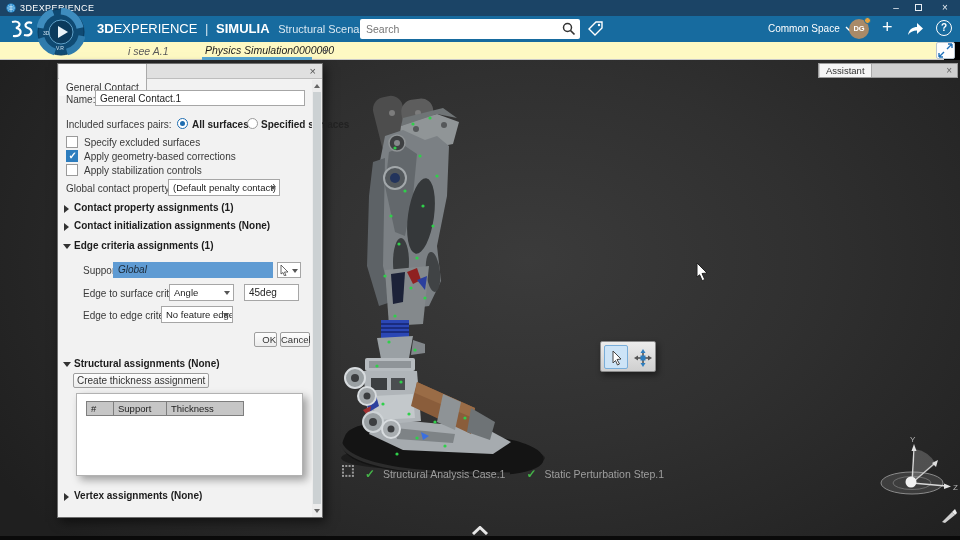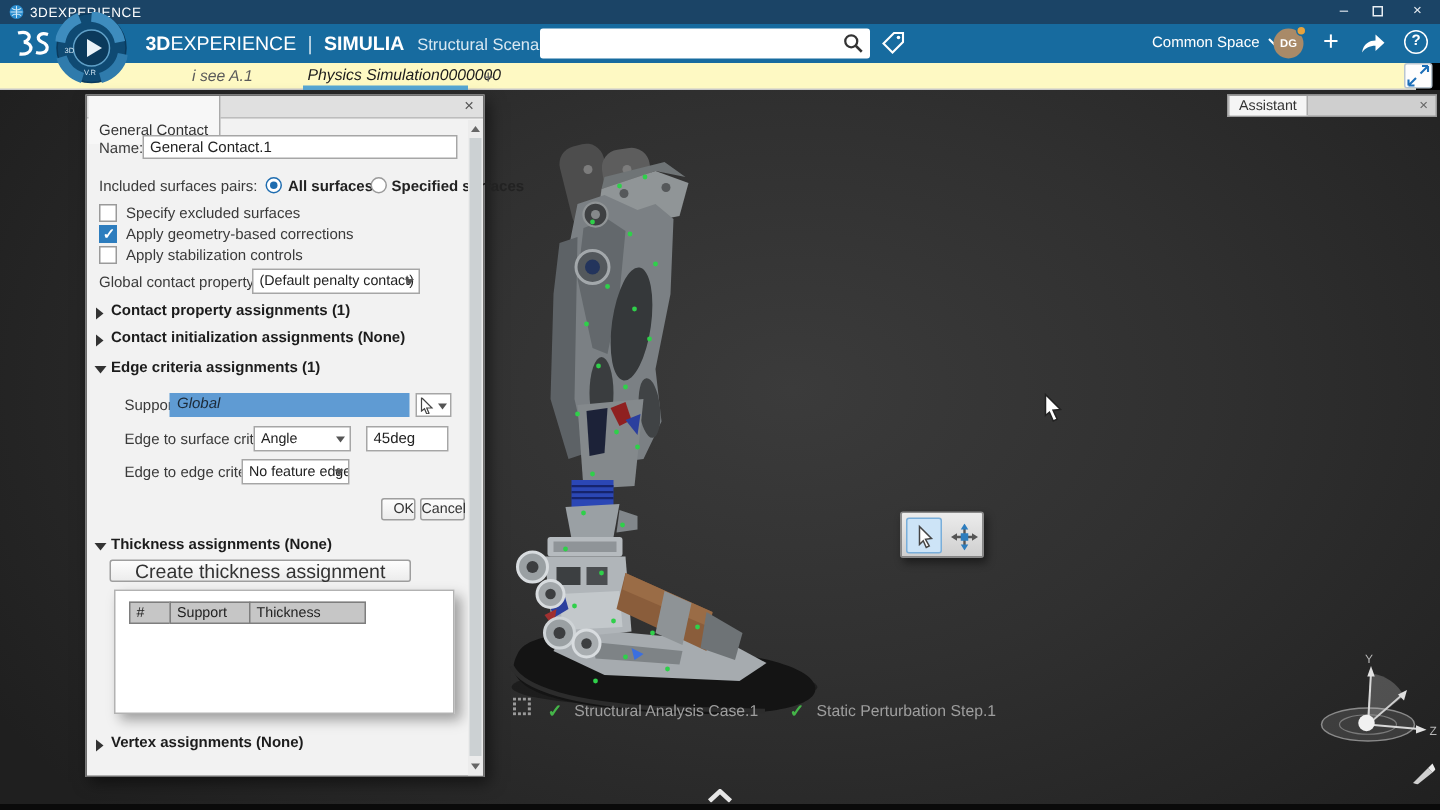--- a/index.html
+++ b/index.html
@@ -146,20 +146,21 @@
       <path d="M4,4 C12,2 14,8 8,10 C15,11 14,19 5,18" stroke="#fff" stroke-width="2.2" fill="none"></path>
       <path d="M24,5 C18,3 15,8 20,10 C26,12 24,19 16,17" stroke="#fff" stroke-width="2.2" fill="none"></path>
     </svg>
     <div id="brand">
       <span class="bold">3D</span><span>EXPERIENCE</span>
       <span class="pipe">|</span>
       <span class="bold">SIMULIA</span>
       <span class="appname">Structural Scenario Creation</span>
     </div>
     <div id="searchbox">
+      <input type="text" placeholder="Search" style="">
       <svg width="14" height="14" viewBox="0 0 14 14">
         <circle cx="5.5" cy="5.5" r="4" stroke="#333" stroke-width="1.5" fill="none"></circle>
         <line x1="8.5" y1="8.5" x2="12.5" y2="12.5" stroke="#333" stroke-width="1.7"></line>
       </svg>
     </div>
     <svg class="abs" style="left:587px;top:4px" width="18" height="18" viewBox="0 0 18 18">
       <path d="M2,9 L9,2 H15 V8 L8,15 Z" stroke="#fff" stroke-width="1.4" fill="none"></path>
       <circle cx="12" cy="5" r="1.2" fill="#fff"></circle>
     </svg>
     <span id="common-space">
@@ -434,22 +435,22 @@
     <span class="lbl" style="left:25px;top:246px">Edge to edge criteria:</span>
     <div class="select" style="left:103px;top:242px;width:72px;height:17px">
       <span>No feature edges</span>
       <span class="dd-arrow"></span>
     </div>
 
     <div class="btn" style="left:196px;top:268px;width:23px;height:15px;line-height:14px">OK</div>
     <div class="btn" style="left:222px;top:268px;width:30px;height:15px;line-height:14px">Cancel</div>
 
     <span class="sec-arrow-d" style="left:5px;top:298px"></span>
-    <span class="sec-title" style="left:16px;top:294px">Thickness assignments (None)</span>
-    <div class="btn" style="left:15px;top:309px;height:15px;line-height:14px;padding:0 16px;display:inline-block;font-size:13px">Create thickness assignment</div>
+    <span class="sec-title" style="left:16px;top:294px">Structural assignments (None)</span>
+    <div class="btn" style="left:15px;top:309px;height:15px;line-height:14px;padding:0 3px;display:inline-block;font-size:10px">Create thickness assignment</div>
 
     <div id="table-box">
       <span class="th" style="left:9px;width:28px">#</span>
       <span class="th" style="left:36px;width:54px">Support</span>
       <span class="th" style="left:89px;width:78px">Thickness</span>
     </div>
 
     <span class="sec-arrow-r" style="left:6px;top:429px"></span>
     <span class="sec-title" style="left:16px;top:426px">Vertex assignments (None)</span>
 

